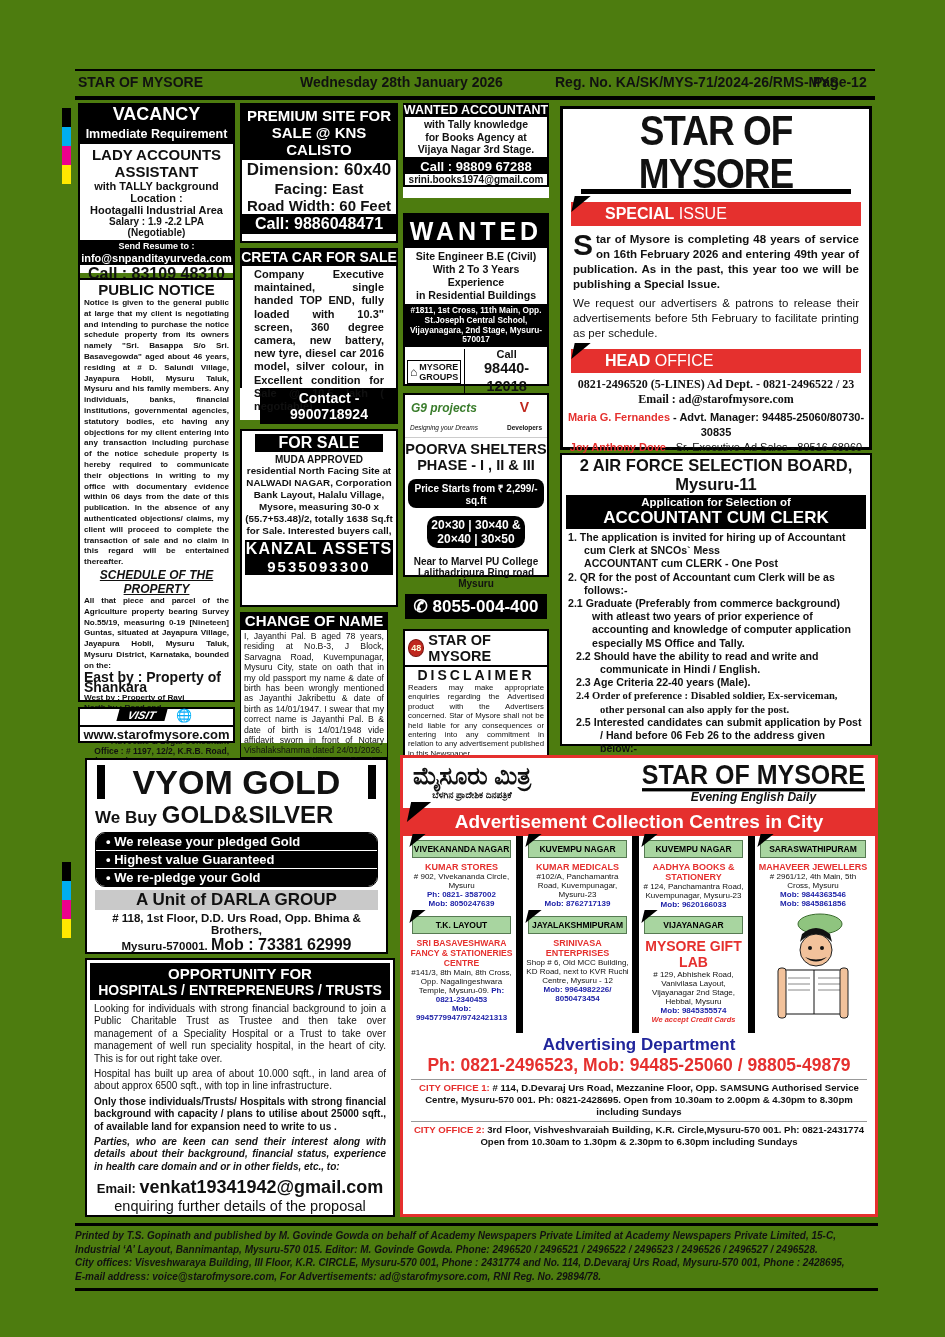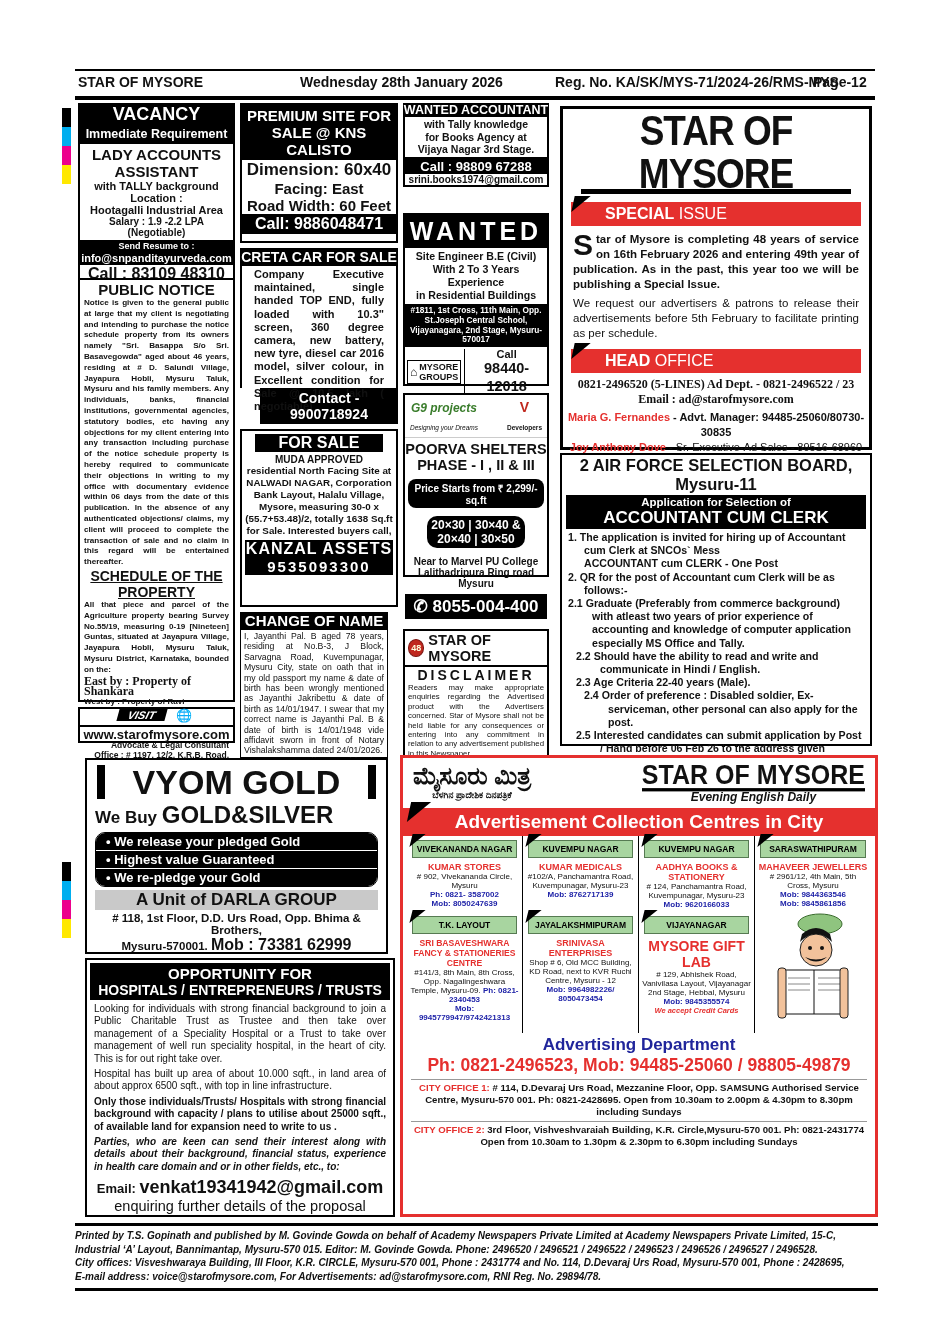--- a/index.html
+++ b/index.html
@@ -1,31 +1,31 @@
 <!DOCTYPE html>
 <html><head>
 <meta charset="utf-8">
 <style>
   html,body{margin:0;padding:0;background:#dedcd7;font-family:"Liberation Sans",sans-serif;}
-  .page{position:relative;width:945px;height:1337px;background:#ffffff;color:#111;overflow:hidden;}
+  .page{position:relative;width:945px;height:1337px;background:#4d7c0f;color:#111;overflow:hidden;}
   .abs{position:absolute;box-sizing:border-box;}
   .ad{position:absolute;box-sizing:border-box;background:#fff;border:2px solid #000;}
   .bar{background:#000;color:#fff;text-align:center;font-weight:bold;}
   .ctr{text-align:center;}
   .b{font-weight:bold;}
   .i{font-style:italic;}
   .just{text-align:justify;}
   .red{color:#e5302e;}
   .blue{color:#1f23a8;}
   .navy{color:#20259b;}
   .redbar{background:#e5302e;color:#fff;font-weight:bold;position:relative;}
   .flag{position:absolute;left:2px;top:-6px;width:0;height:0;border-top:16px solid #000;border-right:16px solid transparent;transform:skewX(-12deg);}
   .rule{position:absolute;background:#000;}
   .pill{background:#000;color:#fff;font-weight:bold;text-align:center;border-radius:8px;}
-  .centre-card{box-sizing:border-box;padding:0 3px 3px 3px;font-size:8px;text-align:center;position:relative;border-right:1px solid #000000;}
+  .centre-card{box-sizing:border-box;padding:0 3px 3px 3px;font-size:8px;text-align:center;position:relative;border-right:7px solid #000000;}
   .centre-head{background:#a8d5a0;border:1px solid #567a52;font-weight:bold;font-size:8.5px;color:#000;padding:3px 0;margin:4px 2px 4px 2px;position:relative;}
   .centre-flag{position:absolute;left:-2px;top:-7px;width:0;height:0;border-top:13px solid #000;border-right:13px solid transparent;transform:skewX(-14deg);}
   .regmark{width:9px;height:19px;}
   .hang{padding-left:16px;text-indent:-16px;}
   .hang2{padding-left:24px;text-indent:-24px;}
 </style>
 </head>
 <body>
 
 <div class="page">
@@ -64,23 +64,23 @@
       <div style="font-size:10px;">Salary : 1.9 -2.2 LPA (Negotiable)</div>
     </div>
     <div class="bar" style="font-size:9px;padding:1px 0;">Send Resume to :</div>
     <div class="bar" style="font-size:11px;padding:0 0 1px;">info@snpanditayurveda.com</div>
     <div class="ctr b" style="border:2px solid #000;border-top:0;font-size:16px;">Call : 83109 48310</div>
   </div>
 
   <div class="ad" style="left:78px;top:278px;width:157px;height:424px;padding:1px 4px;">
     <div class="ctr b" style="font-size:15px;">PUBLIC NOTICE</div>
     <div class="just b" style="font-size:8.1px;line-height:10.8px;">Notice is given to the general public at large that my client is negotiating and intending to purchase the notice schedule property from its owners namely "Sri. Basappa S/o Sri. Basavegowda" aged about 46 years, residing at # D. Salundi Village, Jayapura Hobli, Mysuru Taluk, Mysuru and his family members. Any individuals, banks, financial institutions, governmental agencies, statutory bodies, etc having any objections for my client entering into any transaction including purchase of the notice schedule property is hereby required to communicate their objections in writing to my office with documentary evidence within 06 days from the date of this publication. In the absence of any authenticated objections/ claims, my client will proceed to complete the transaction of sale and no claim in this regard will be entertained thereafter.</div>
-    <div class="ctr b" style="font-size:14px;text-decoration:underline;">SCHEDULE OF THE PROPERTY</div>
+    <div class="ctr b" style="font-size:12px;text-decoration:underline;font-style:italic;">SCHEDULE OF THE PROPERTY</div>
     <div class="just b" style="font-size:8.1px;line-height:10.8px;">All that piece and parcel of the Agriculture property bearing Survey No.55/19, measuring 0-19 [Nineteen] Guntas, situated at Jayapura Village, Jayapura Hobli, Mysuru Taluk, Mysuru District, Karnataka, bounded on the:</div>
-    <div class="b" style="font-size:12px;line-height:10.5px;font-family:Liberation Serif, serif;">East by : Property of Shankara</div>
+    <div class="b" style="font-size:14px;line-height:10.5px;">East by : Property of Shankara</div>
     <div class="b" style="font-size:8.1px;line-height:10.5px;">West by : Property of Ravi</div>
     <div class="b" style="font-size:8.1px;line-height:10.5px;">North by : Road and</div>
     <div class="b" style="font-size:8.1px;line-height:10.5px;">South by : J.S.S. Layout</div>
     <div class="b" style="font-size:8.5px;text-align:right;margin-top:2px;">Sd/- Nagesha K,  MBA, LL.B.,</div>
     <div class="b" style="font-size:8.5px;text-align:right;">Advocate &amp; Legal  Consultant</div>
     <div class="b" style="font-size:8.5px;text-align:right;">Office : # 1197, 12/2, K.R.B. Road,</div>
     <div class="b" style="font-size:8.5px;text-align:right;">Chamarajapuram, Mysore-570 005.</div>
     <div class="b" style="font-size:8.5px;text-align:right;">Mob: +91 95388 42045</div>
     <div class="b ctr" style="font-size:8.5px;">Email : nagesh.gowda59@gmail.com</div>
   </div>
@@ -232,21 +232,21 @@
       <div style="font-size:11.5px;">Application for Selection of</div>
       <div style="font-size:17px;">ACCOUNTANT CUM CLERK</div>
     </div>
     <div style="font-size:10.6px;font-weight:bold;line-height:13.2px;padding:1px 6px;">
       <div class="hang"><span>1.</span> <span>The application is invited for hiring up of  Accountant cum Clerk at SNCOs` Mess</span></div>
       <div style="padding-left:16px;"><span>ACCOUNTANT cum CLERK - One Post</span></div>
       <div class="hang"><span>2.</span> <span>QR for the post of Accountant cum Clerk will be as follows:-</span></div>
       <div class="hang2" style=""><span>2.1</span> <span>Graduate (Preferably from commerce background) with atleast two years of prior experience of accounting and knowledge of computer application especially MS Office and Tally.</span></div>
       <div class="hang2" style="margin-left:8px;"><span>2.2</span> <span>Should have the ability to read and write and communicate in Hindi / English.</span></div>
       <div class="hang2" style="margin-left:8px;"><span>2.3</span> <span>Age Criteria 22-40 years (Male).</span></div>
-      <div class="hang2" style="margin-left:16px;"><span>2.4</span> <span>Order of preference : Disabled soldier, Ex-serviceman, other personal can also apply for the post.</span></div>
+      <div class="hang2" style="margin-left:8px;font-family:Liberation Serif, serif;"><span>2.4</span> <span>Order of preference : Disabled soldier, Ex-serviceman, other personal can also apply for the post.</span></div>
       <div class="hang2" style="margin-left:8px;"><span>2.5</span> <span>Interested candidates can submit application by Post / Hand before 06 Feb 26 to the address given below:-</span></div>
       <div style="text-align:right;">SNCOs' Mess</div>
       <div>2 Air Force Selection Board, CV Complex, Siddhartha Nagar, Mysuru-11</div>
       <div style="text-align:right;">Contact: Sunil Kumar  94220 92877</div>
     </div>
   </div>
 
   <div class="ad" style="left:85px;top:758px;width:303px;height:196px;padding:5px 8px;">
     <div class="ctr b" style="font-size:34px;line-height:34px;border-left:8px solid #000;border-right:8px solid #000;margin:0 2px;">VYOM GOLD</div>
     <div style="font-size:17px;font-weight:bold;margin-top:2px;"><span>We Buy </span><span style="font-size:24px;">GOLD&amp;SILVER</span></div>

